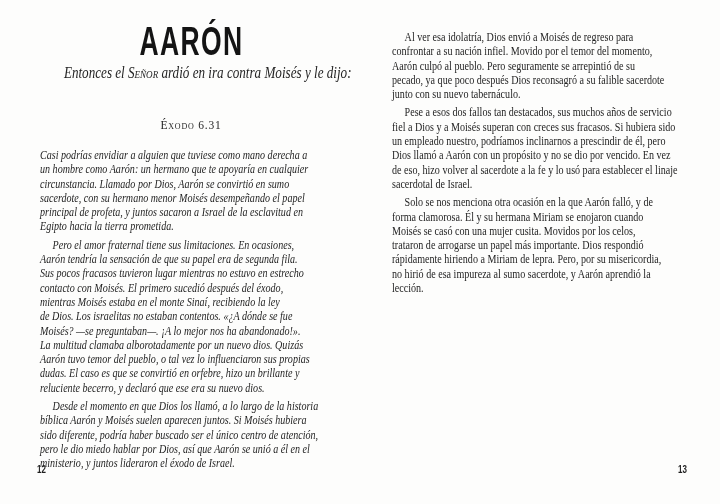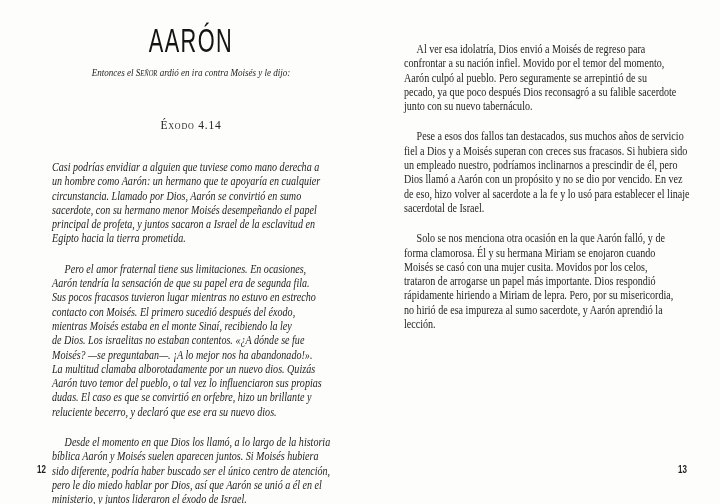--- a/index.html
+++ b/index.html
@@ -14,34 +14,34 @@
     color: #242424;
   }
   .page { position: absolute; top: 0; height: 504px; }
   .page-left  { left: 36px;  width: 310px; }
   .page-right { left: 388px; width: 310px; }
 
   .title {
     position: absolute; top: 27px; left: 0; width: 100%;
     text-align: center;
     font-family: "Liberation Sans", sans-serif;
-    font-weight: 400; font-size: 32px; line-height: 29px;
+    font-weight: 700; font-size: 39px; line-height: 29px;
     color: #141414;
   }
   .title-inner {
     display: inline-block;
     letter-spacing: 2px;
     transform: scaleX(0.68) scaleY(1.02);
     transform-origin: 50% 50%;
   }
 
   .epigraph {
     position: absolute; top: 66px; left: 0; width: 100%;
     text-align: center;
-    font-style: italic; font-size: 11px; line-height: 13.5px;
+    font-style: italic; font-size: 16px; line-height: 13.5px;
     color: #242424;
   }
   .ep-line {
     height: 13.5px; white-space: pre;
     transform: scaleX(0.82); transform-origin: 50% 50%;
   }
   .sc { font-variant: small-caps; }
 
   .attribution {
     position: absolute; top: 119px; left: 0; width: 100%;
@@ -50,21 +50,21 @@
     letter-spacing: 0.8px; color: #242424;
   }
 
   .body {
     position: absolute; left: 0; width: 100%;
     font-size: 12px; line-height: 14.3px;
   }
   .page-left  .body { top: 144px; font-style: italic; }
   .page-right .body { top: 26px; }
 
-  .para { margin: 16px; padding: 0; }
+  .para { margin: 4px; padding: 0; }
   .line {
     height: 14.3px; white-space: pre;
     transform: scaleX(0.84); transform-origin: 0 50%;
   }
   .line.indent { text-indent: 15px; }
 
   .pagenum {
     position: absolute; top: 464px;
     font-family: "Liberation Sans", sans-serif;
     font-weight: 700; font-size: 10px; line-height: 11px;
@@ -82,21 +82,21 @@
   <div class="page page-left">
 
     <div class="title">
       <span class="title-inner">AARÓN</span>
     </div>
 
     <div class="epigraph">
       <div class="ep-line"><span>Entonces el </span><span class="sc">Señor</span><span> ardió en ira contra Moisés y le dijo:</span></div>
     </div>
 
-    <div class="attribution">Éxodo 4.14</div>
+    <div class="attribution">Éxodo 6.31</div>
 
     <div class="body">
         <div class="para">
           <div class="line">Casi podrías envidiar a alguien que tuviese como mano derecha a</div>
           <div class="line">un hombre como Aarón: un hermano que te apoyaría en cualquier</div>
           <div class="line">circunstancia. Llamado por Dios, Aarón se convirtió en sumo</div>
           <div class="line">sacerdote, con su hermano menor Moisés desempeñando el papel</div>
           <div class="line">principal de profeta, y juntos sacaron a Israel de la esclavitud en</div>
           <div class="line">Egipto hacia la tierra prometida.</div>
         </div>

